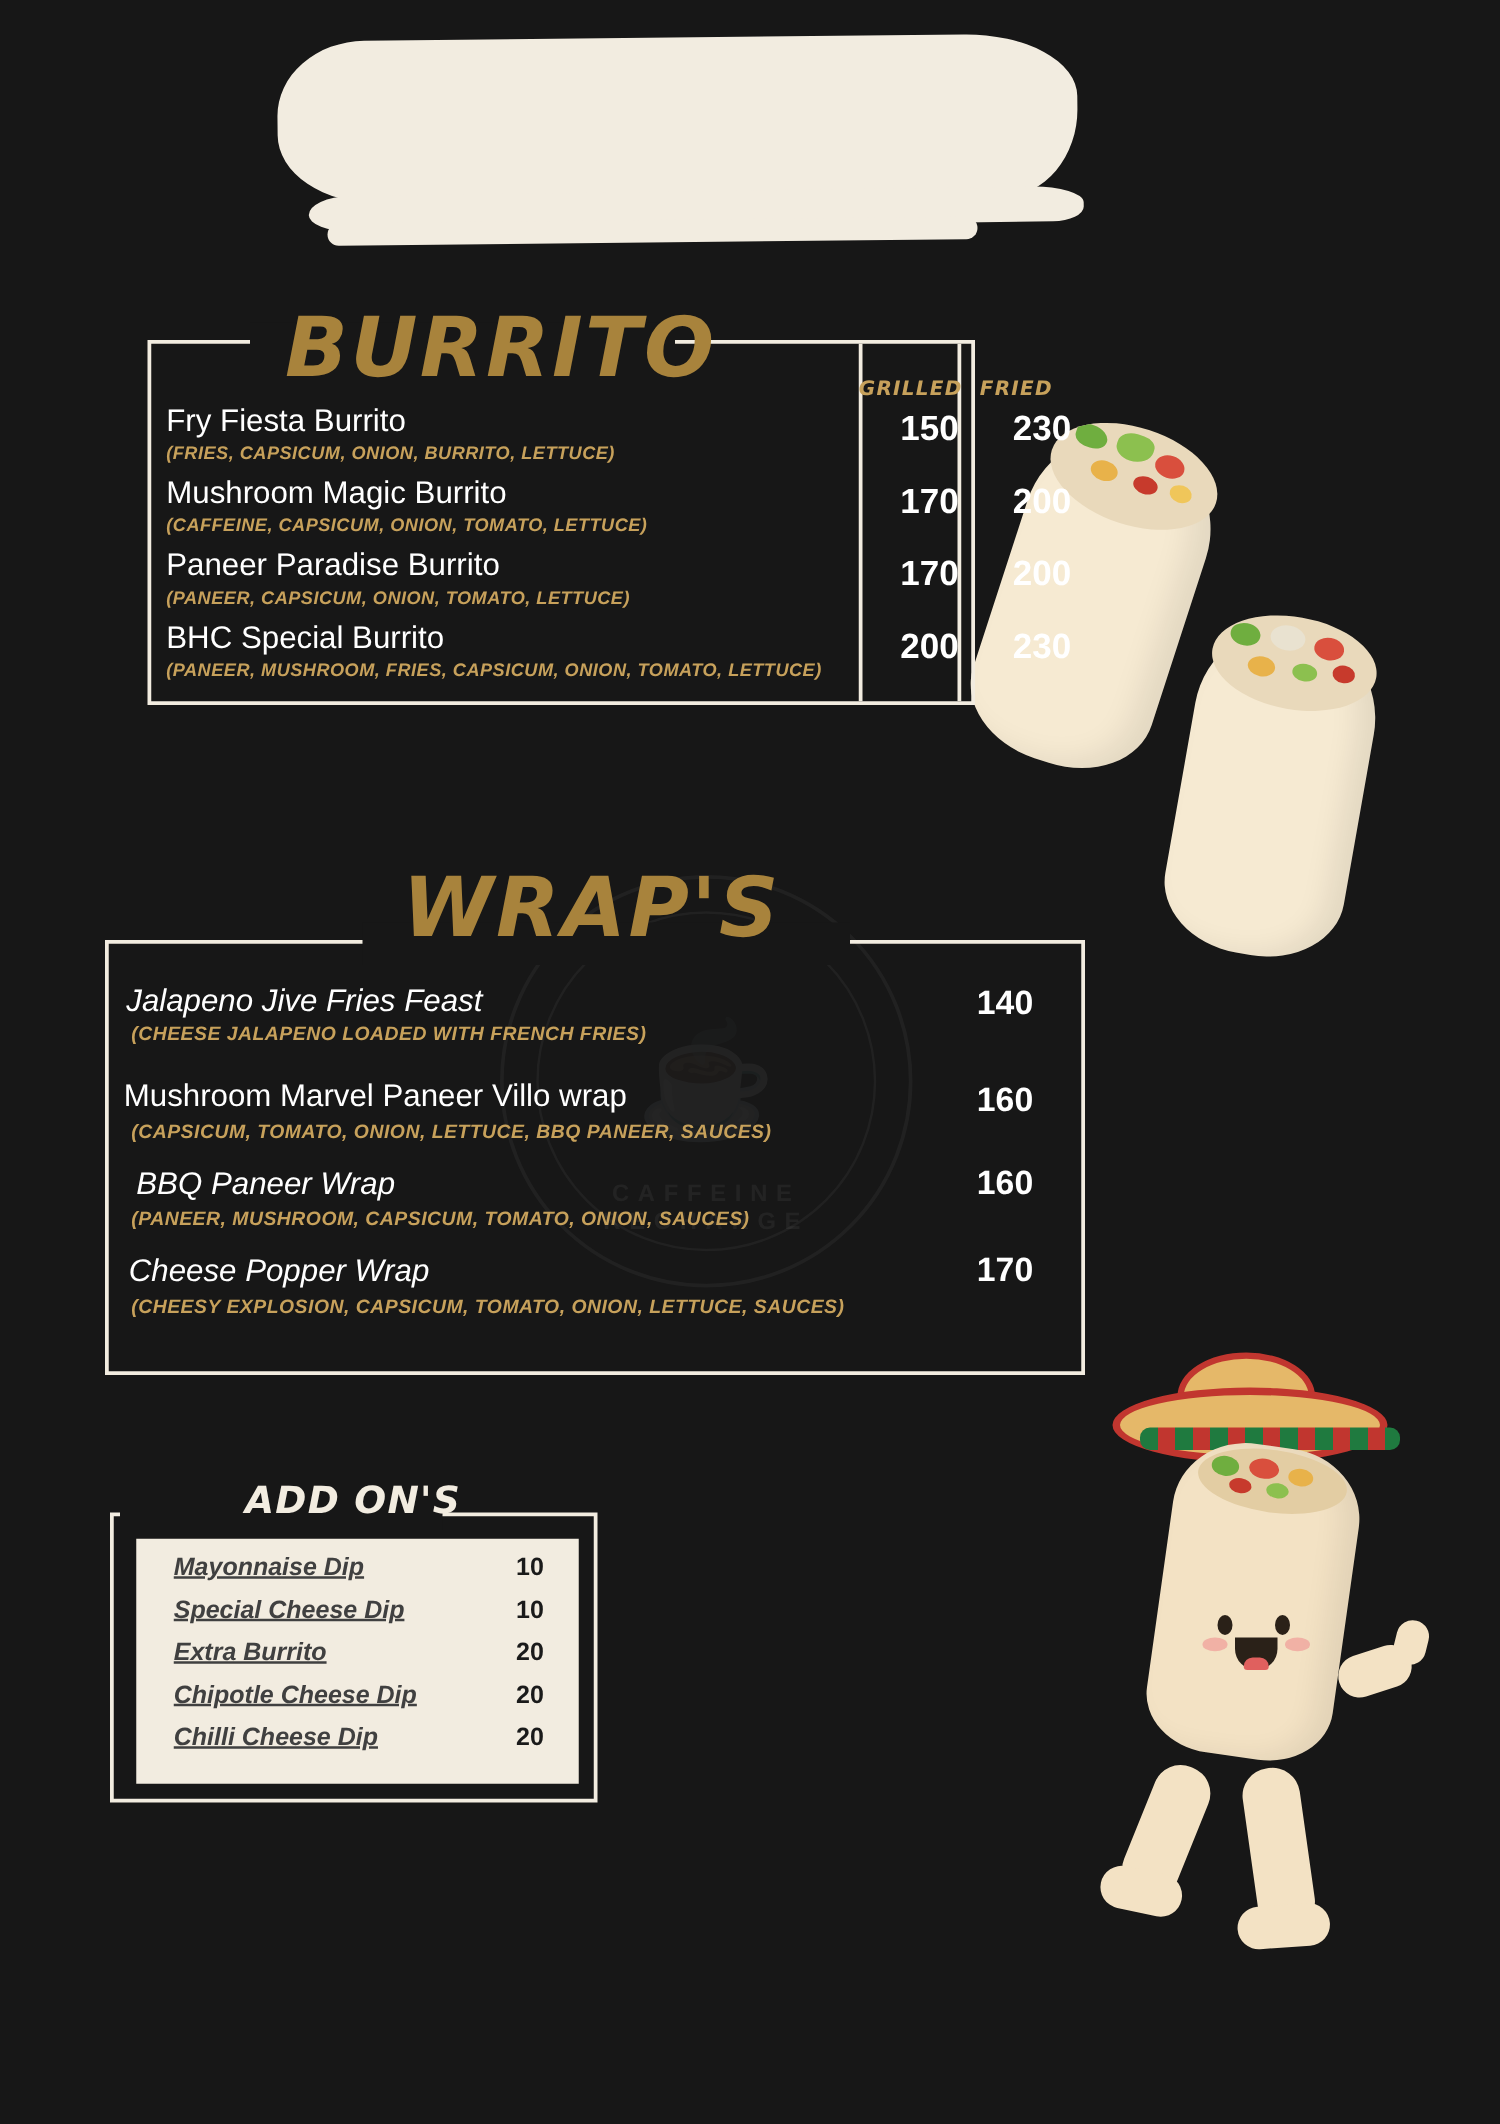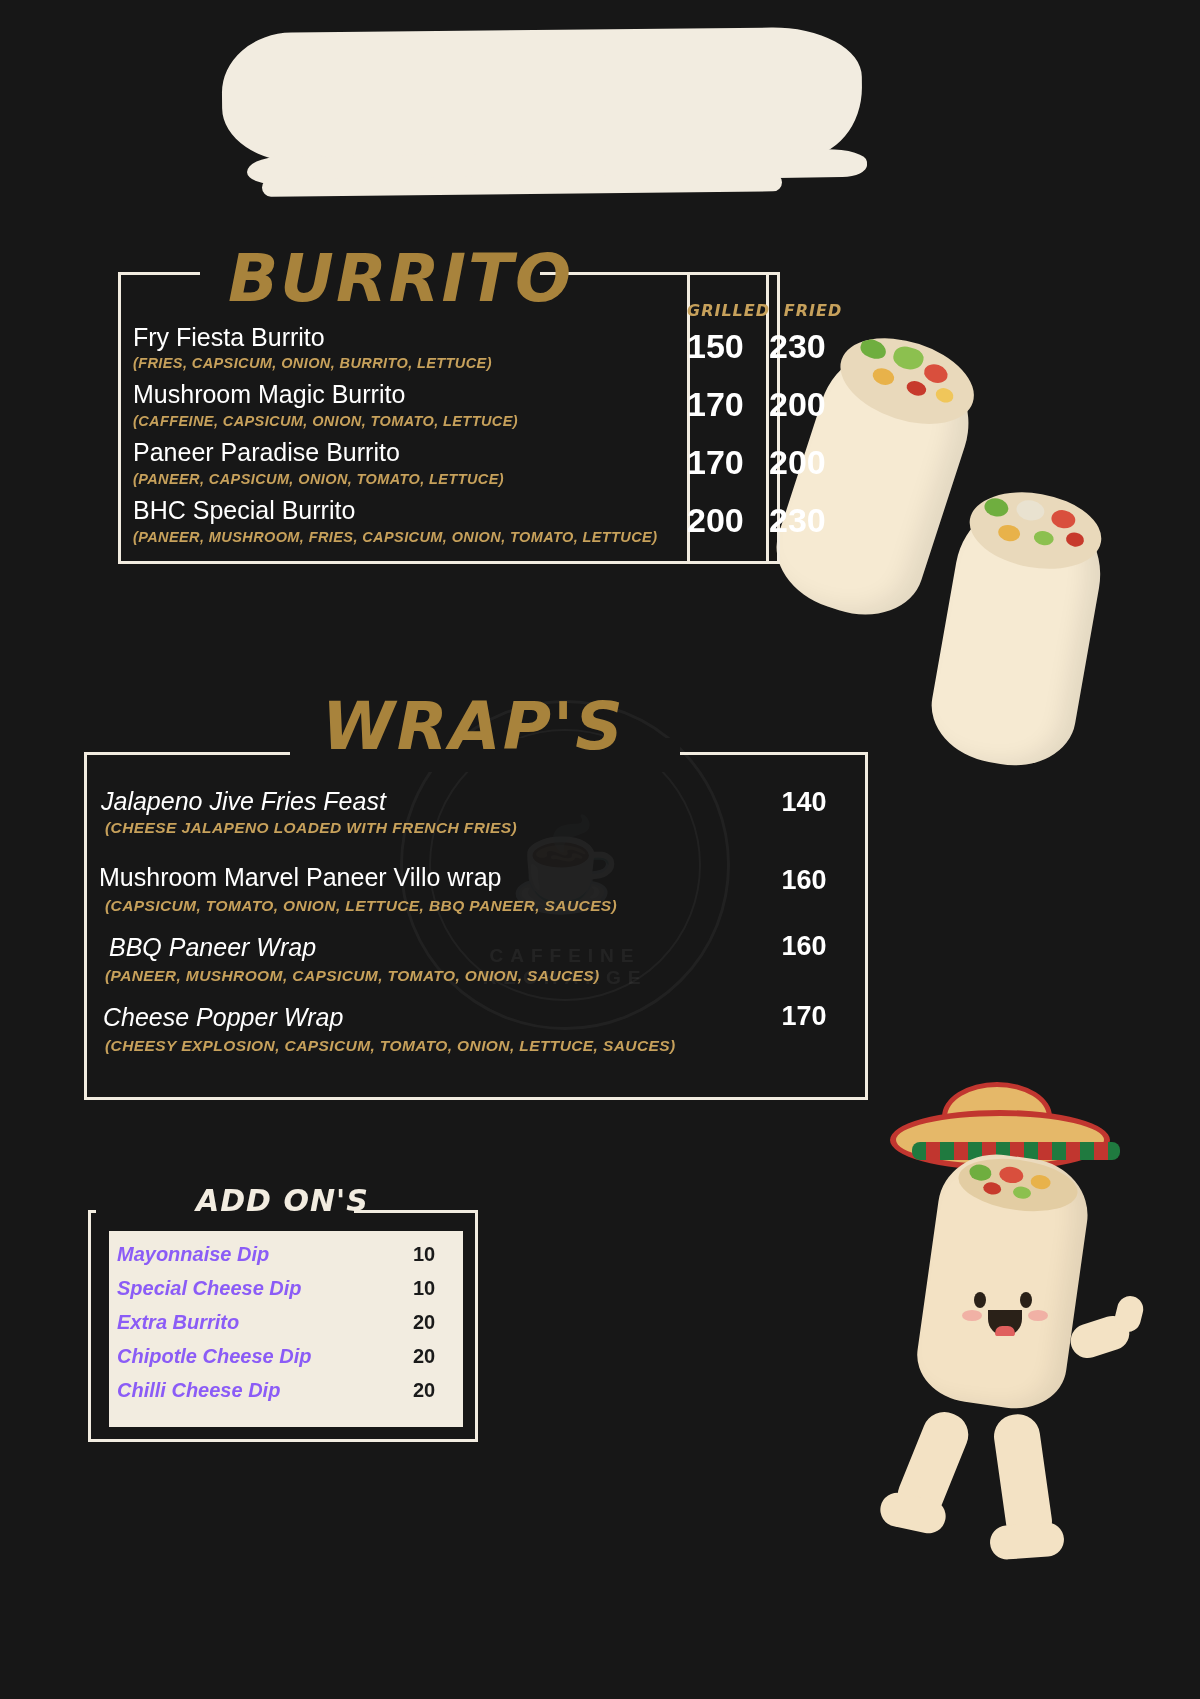--- a/index.html
+++ b/index.html
@@ -168,23 +168,23 @@
     color: #c7a15b;
     font-size: 14.5px;
     font-weight: bold;
     font-style: italic;
     letter-spacing: 0.4px;
     white-space: nowrap;
   }
   .price {
     position: absolute;
     color: #ffffff;
-    font-size: 34px;
+    font-size: 28px;
     font-weight: 600;
-    text-align: left;
+    text-align: right;
   }
   .price.grilled { left: 566px; width: 80px; }
   .price.fried { left: 648px; width: 88px; }
 
   
   #wraps-title {
     left: 322px; top: 688px;
     font-size: 66px;
   }
   #wraps-panel {
@@ -238,25 +238,26 @@
     width: 354px; height: 196px;
     background: #f2ece0;
   }
   .addon-row {
     position: absolute;
     left: 0; width: 354px;
     height: 32px;
   }
   .addon-name {
     position: absolute;
-    left: 8px;
+    left: 30px;
     font-size: 20px;
     font-style: italic;
     font-weight: 600;
-    color: #8b5cf6;
+    color: #404040;
+    text-decoration: underline;
   }
   .addon-price {
     position: absolute;
     left: 290px;
     width: 50px;
     text-align: center;
     font-size: 20px;
     font-weight: 600;
     color: #1a1a1a;
   }

